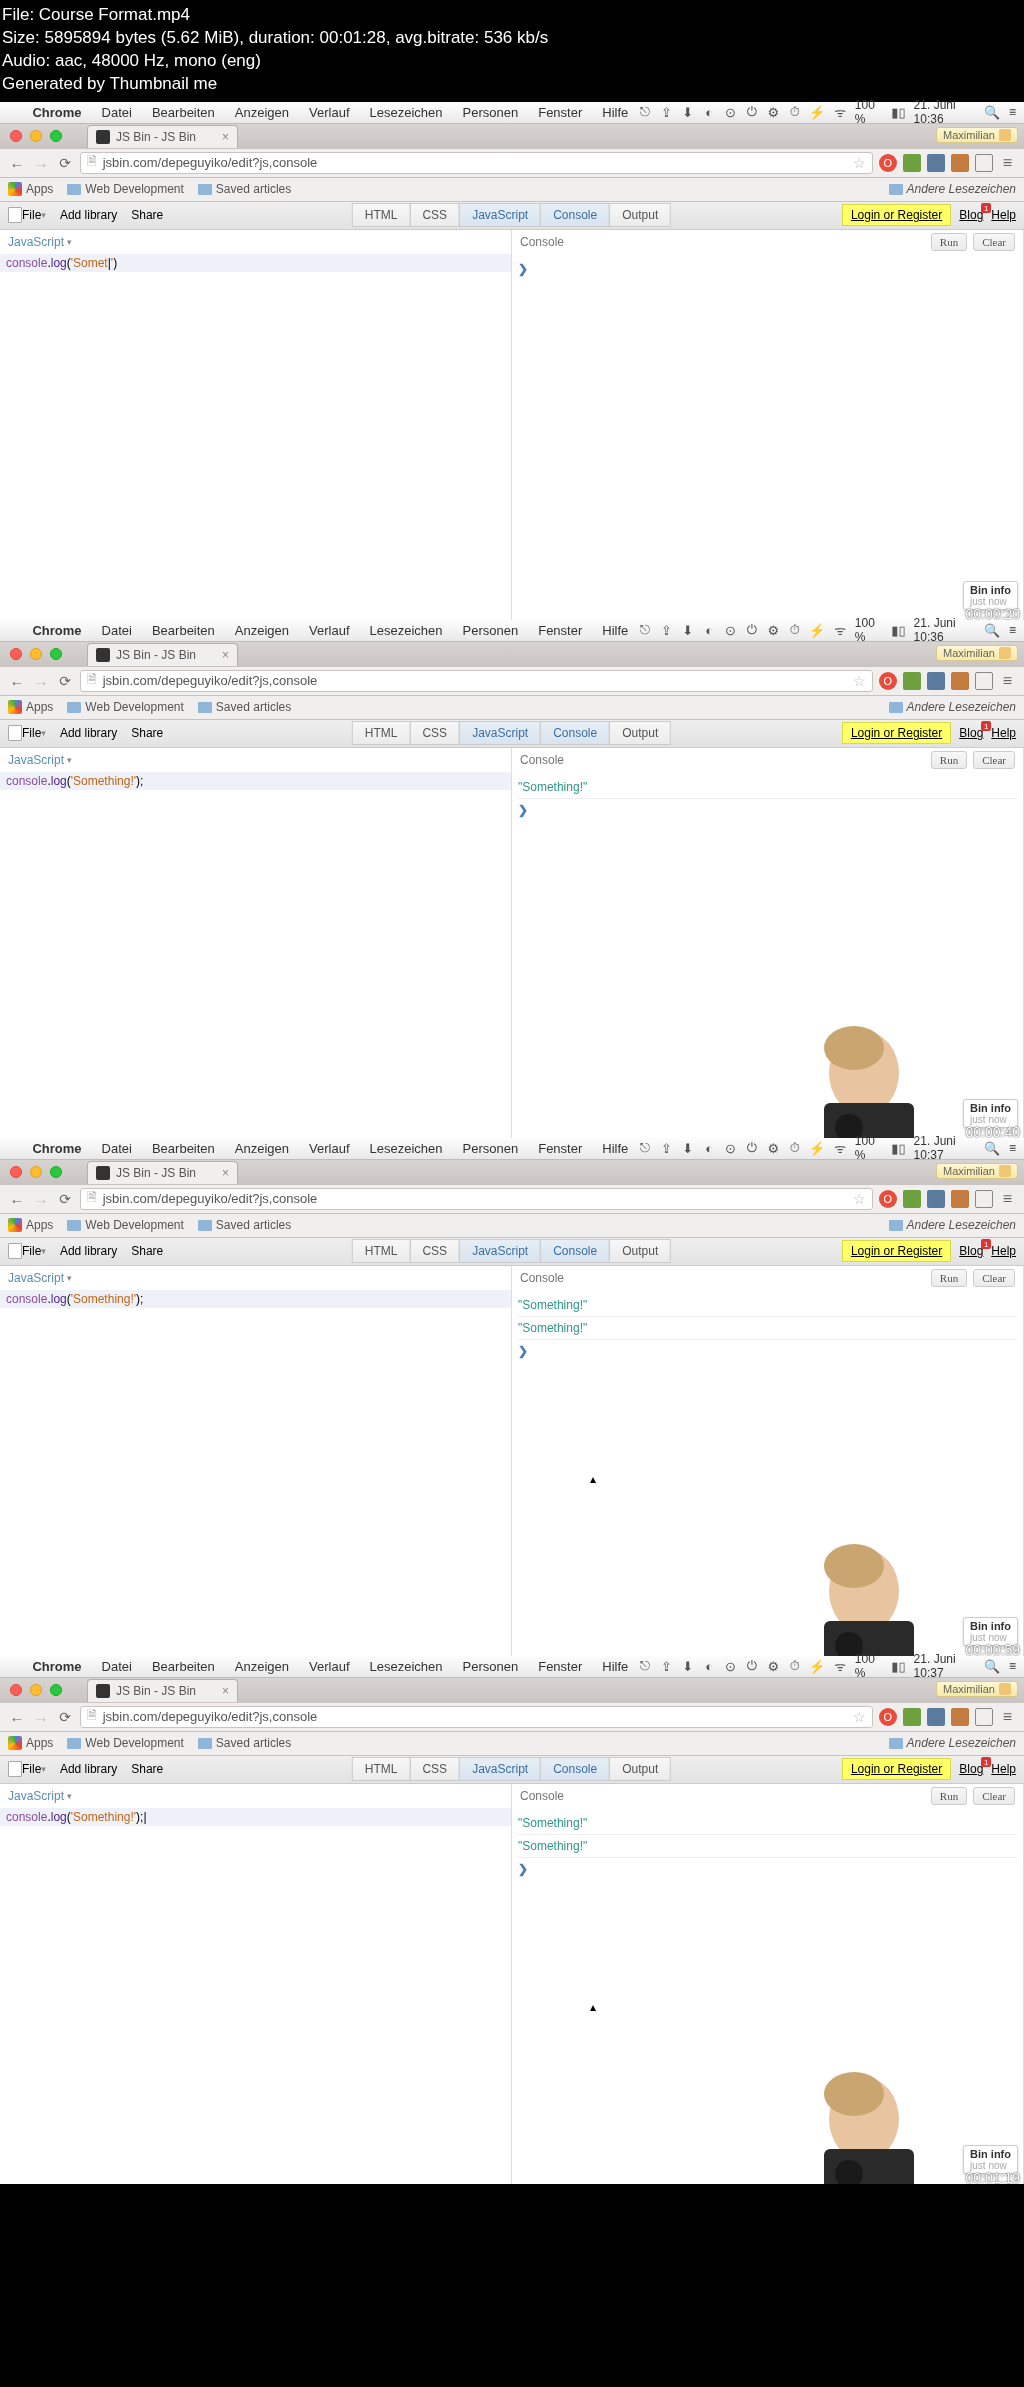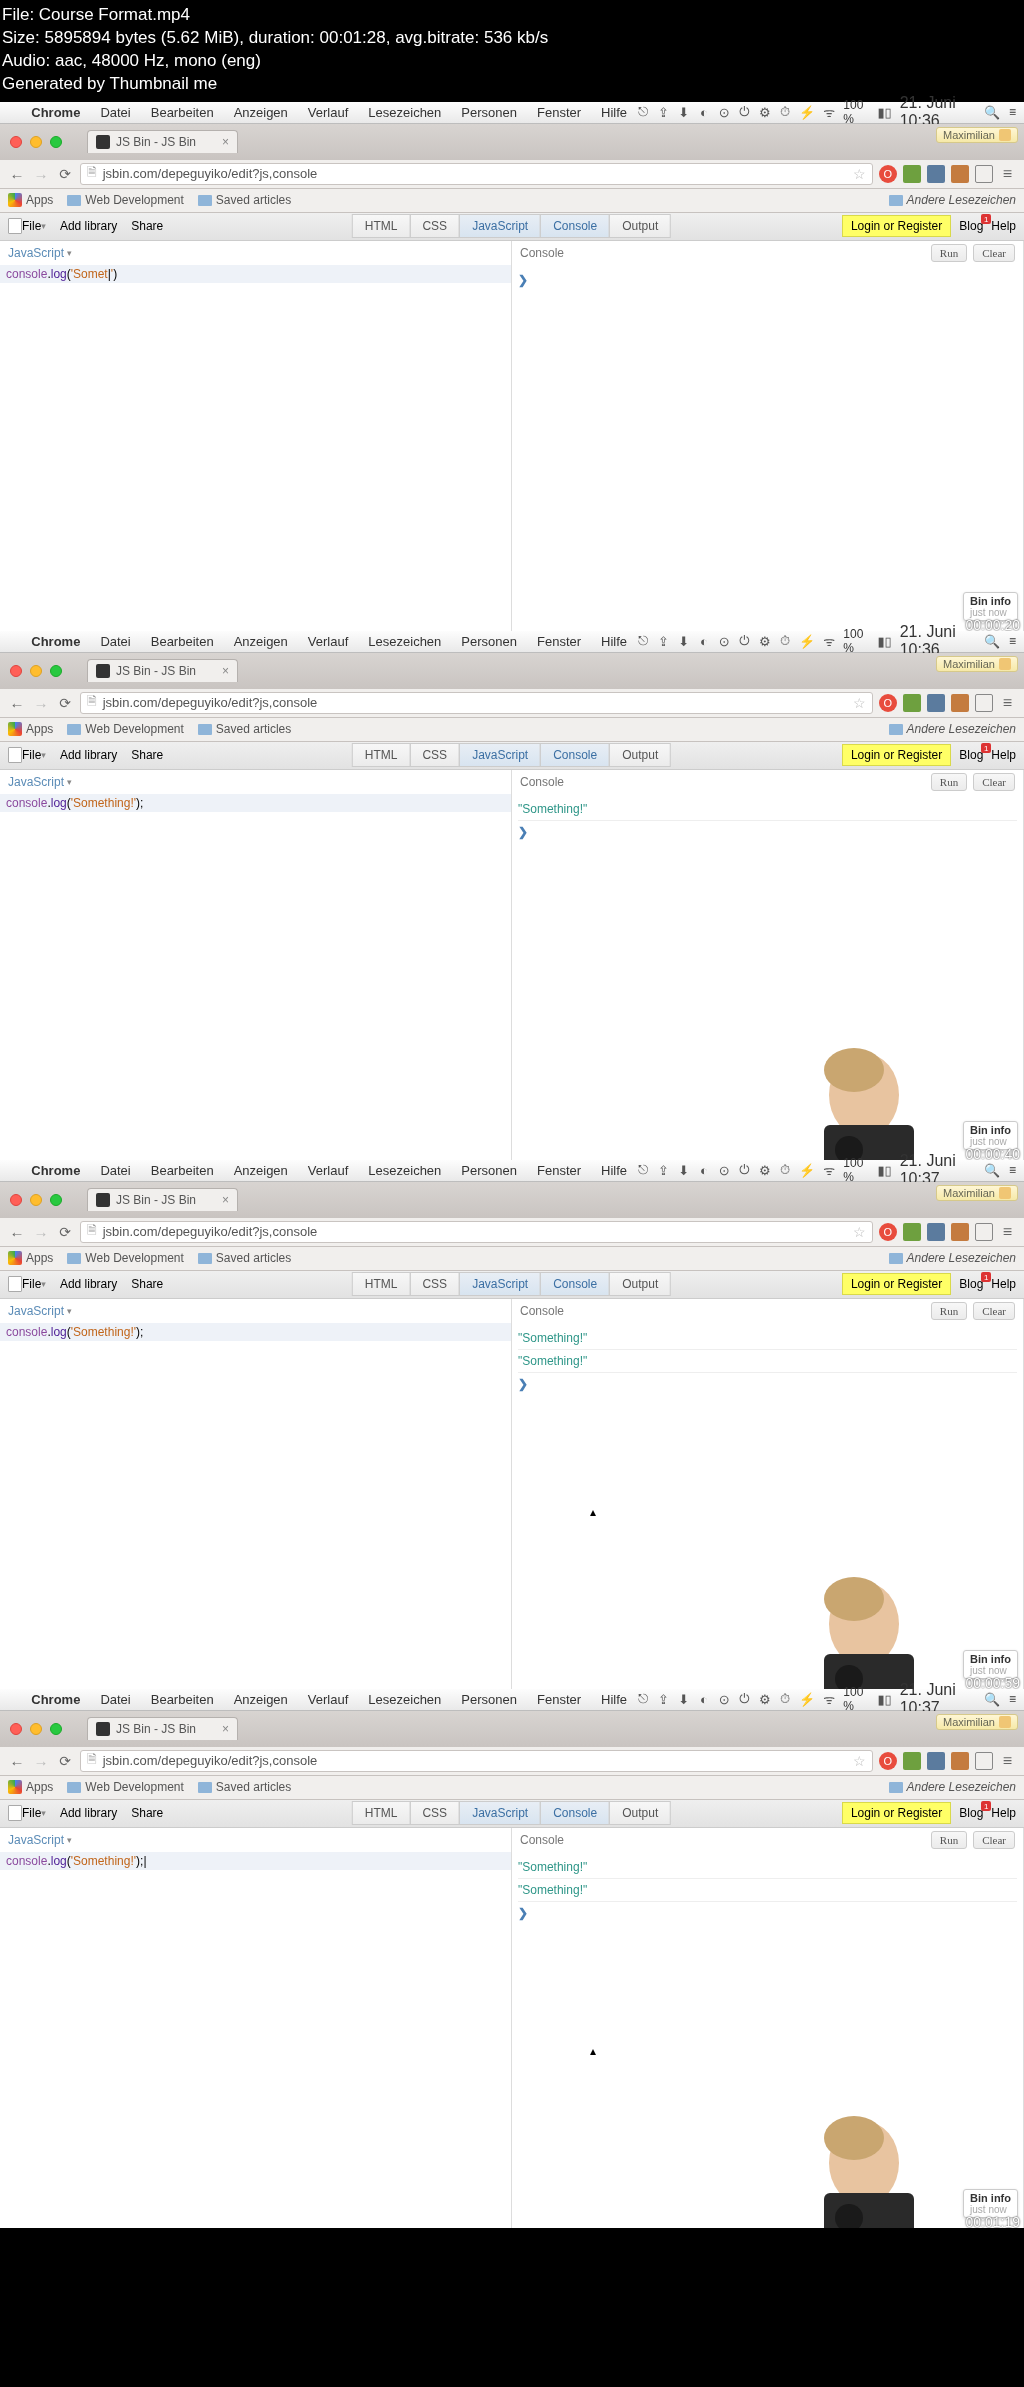--- a/index.html
+++ b/index.html
@@ -6,25 +6,25 @@
   body { width: 1024px; background: #000; }
   .video-header { background: #000; color: #fff; font-family: Arial, sans-serif; font-size: 17px; padding: 4px 2px 6px; line-height: 1.35; }
   .frame { width: 100%; background: #fff; position: relative; }
   
   .mac-menubar { height: 22px; background: linear-gradient(#fdfdfd,#e9e9e9); border-bottom:1px solid #bdbdbd; display:flex; align-items:center; font-size:13px; color:#333; }
   .apple { width:25px; text-align:center; font-size:14px; }
   .mac-menu-item { padding: 0 10px; }
   .mac-menu-item.bold { font-weight:700; }
   .mac-right { margin-left:auto; display:flex; align-items:center; gap:8px; padding-right:8px; font-size:12px; }
   .mac-right .ic { width:16px; height:14px; display:flex; align-items:center; justify-content:center; font-size:13px; color:#555; }
-  .mac-time { font-size:16px; color:#333; }
+  .mac-time { font-size:12px; color:#333; }
   .mag { font-size:13px; }
   .ham { font-size:12px; }
   
-  .chrome-top { height:36px; background: linear-gradient(#d8d4d1,#c9c4c1); display:flex; align-items:center; position:relative; }
+  .chrome-top { height:25px; background: linear-gradient(#d8d4d1,#c9c4c1); display:flex; align-items:center; position:relative; }
   .traffic { display:flex; gap:8px; padding-left:10px; }
   .tdot { width:12px; height:12px; border-radius:50%; }
   .tdot.r{background:#ff5f57;border:1px solid #e0443e;}
   .tdot.y{background:#ffbd2e;border:1px solid #dea123;}
   .tdot.g{background:#28c940;border:1px solid #1aab29;}
   .chrome-tab { margin-left:25px; height:23px; background:#f1efed; border:1px solid #b5b1ae; border-bottom:none; border-radius:4px 4px 0 0; display:flex; align-items:center; padding:0 8px; font-size:12px; color:#555; gap:6px; }
   .chrome-tab .tabx { margin-left:20px; color:#888; font-size:12px; }
   .chrome-user { position:absolute; right:6px; top:3px; font-size:11px; background: linear-gradient(#fef6d5,#f6e9a8); border:1px solid #d6c98a; border-radius:3px; padding:1px 6px; display:flex; align-items:center; gap:4px; color:#665; }
   .person-ic { width:12px; height:12px; background:#f0c674; border-radius:2px; }
   .chrome-toolbar { height:29px; background:#f1efed; border-bottom:1px solid #c7c2bf; display:flex; align-items:center; padding:0 8px; gap:6px; }
@@ -47,21 +47,21 @@
   .bm-right { margin-left:auto;font-style:italic; }
   
   .jsbin-toolbar { height:28px; background:linear-gradient(#efefef,#e2e2e2); border-bottom:1px solid #ccc; display:flex; align-items:center; padding:0 8px; font-size:12px; }
   .jsbin-left { display:flex; align-items:center; gap:14px; }
   .file-menu { display:flex; align-items:center; gap:0; cursor:pointer; }
   .file-ic { width:14px; height:16px; background:#fff; border:1px solid #aaa; border-radius:1px; position:relative; }
   .dd-arrow { color:#888; font-size:9px; }
   .jsbin-tabs { position:absolute; left:50%; transform:translateX(-50%); display:flex; }
   .jsbin-tab { padding:4px 12px; border:1px solid #ccc; background:linear-gradient(#f7f7f7,#ebebeb); font-size:12px; color:#555; cursor:pointer; margin-left:-1px; }
   .jsbin-tab.active { background:linear-gradient(#e8eef5,#d8e4f0); color:#3b6fa3; }
-  .jsbin-right { margin-left:auto; display:flex; align-items:center; gap:8px; }
+  .jsbin-right { margin-left:auto; display:flex; align-items:center; gap:8px;text-decoration:underline; }
   .login-btn { background:#ffff66; border:1px solid #d9d94a; padding:3px 8px; font-size:12px; cursor:pointer; }
   .blog-link { position:relative; font-size:12px; cursor:pointer; }
   .blog-badge { position:absolute; top:-5px; right:-8px; background:#d33; color:#fff; font-size:8px; width:10px; height:10px; border-radius:2px; display:flex; align-items:center; justify-content:center; }
   .help-link { font-size:12px; cursor:pointer; }
   .panels { display:flex; position:relative; }
   .panel { flex:1; border-right:1px solid #ddd; background:#fff; }
   .panel:last-child { border-right:none; }
   .panel-header { height:24px; display:flex; align-items:center; padding:0 8px; font-size:12px; color:#777; }
   .panel-header .lang { color:#5b8cb7; cursor:pointer; display:flex; align-items:center; gap:3px; }
   .panel-header .right-btns { margin-left:auto; display:flex; gap:6px; }

